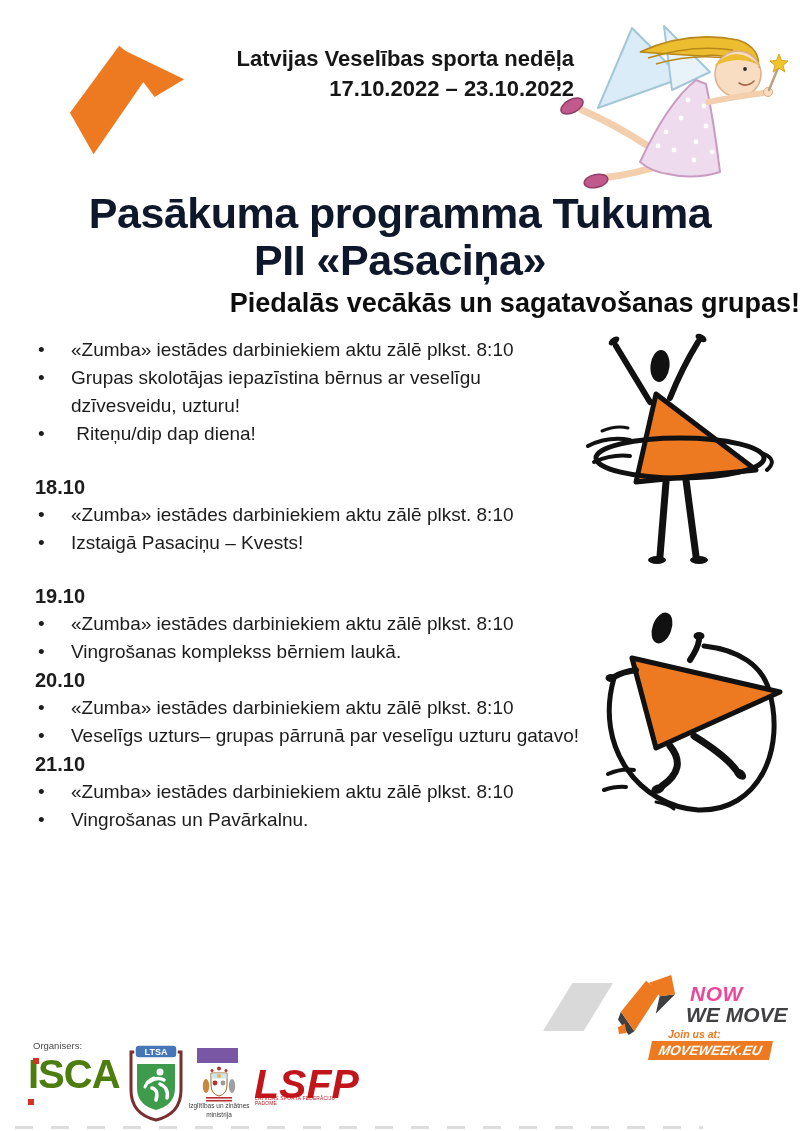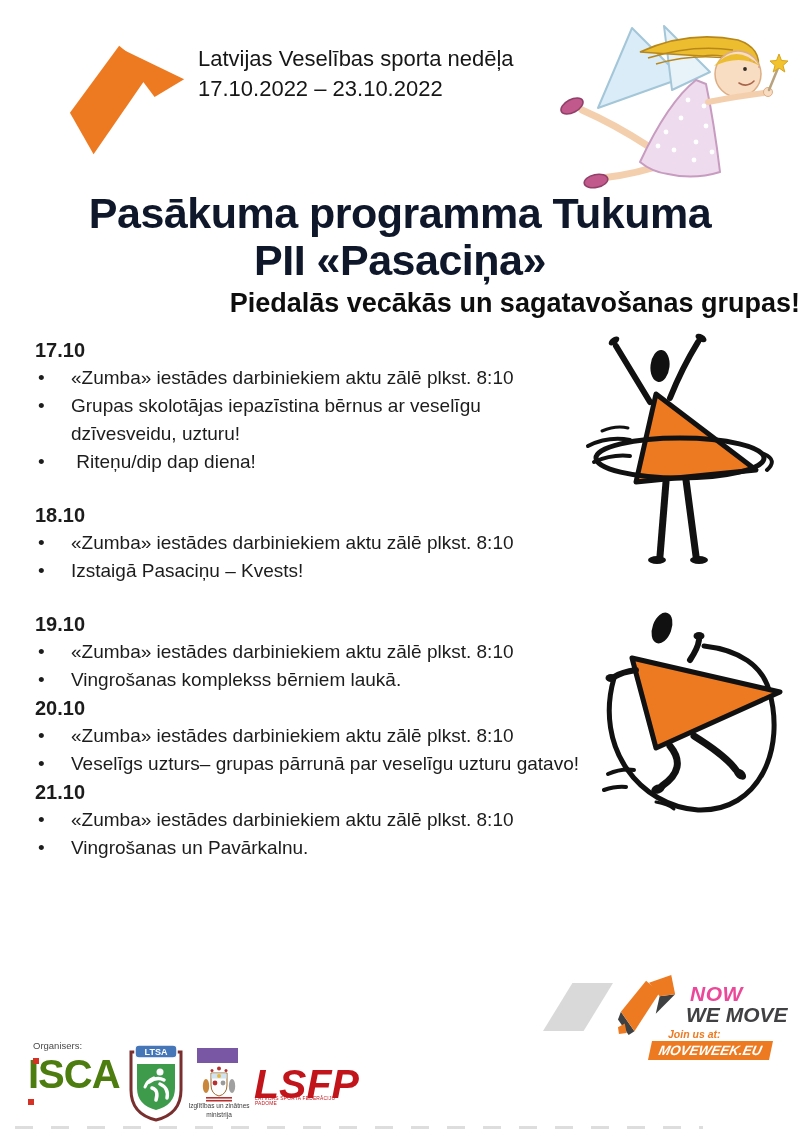--- a/index.html
+++ b/index.html
@@ -1,22 +1,22 @@
 <!DOCTYPE html>
 <html><head>
 <meta charset="utf-8">
 <style>
   html,body{margin:0;padding:0;background:#fff;}
   .page{position:relative;width:800px;height:1131px;background:#fff;overflow:hidden;
         font-family:"Liberation Sans",sans-serif;color:#151515;}
 
   
   .top-logo{position:absolute;left:60px;top:36px;width:138px;height:128px;}
-  .header-text{position:absolute;left:198px;top:44px;width:376px;text-align:left;
-               font-weight:normal;font-size:22px;line-height:30px;color:#161616;}
+  .header-text{position:absolute;left:198px;top:44px;width:376px;text-align:right;
+               font-weight:bold;font-size:22px;line-height:30px;color:#161616;}
   .fairy{position:absolute;left:548px;top:22px;width:248px;height:176px;}
 
   
   .title{position:absolute;left:0;top:190px;width:100%;text-align:center;font-weight:bold;
          font-size:43px;line-height:47px;color:#0f172a;letter-spacing:-0.5px;}
   .subtitle{position:absolute;left:0;top:288px;width:100%;text-align:right;
             font-weight:bold;font-size:27px;color:#0e0e0e;}
 
   
   .program{position:absolute;left:35px;top:336px;width:628px;font-size:19px;line-height:28px;color:#1c1c1c;}
@@ -121,21 +121,20 @@
 
   <div class="title">
     <div>Pasākuma programma Tukuma</div>
     <div>PII «Pasaciņa»</div>
   </div>
   <div class="subtitle">Piedalās vecākās un sagatavošanas grupas!</div>
 
   <div class="program">
 
     <div class="psec gap">
-      <div class="pdate">17.10</div>
       <div class="pitem">
         <span class="pbullet">•</span>
         <span class="ptext">«Zumba» iestādes darbiniekiem aktu zālē plkst. 8:10</span>
       </div>
       <div class="pitem">
         <span class="pbullet">•</span>
         <span class="ptext">Grupas skolotājas iepazīstina bērnus ar veselīgu
 dzīvesveidu, uzturu!</span>
       </div>
       <div class="pitem">

